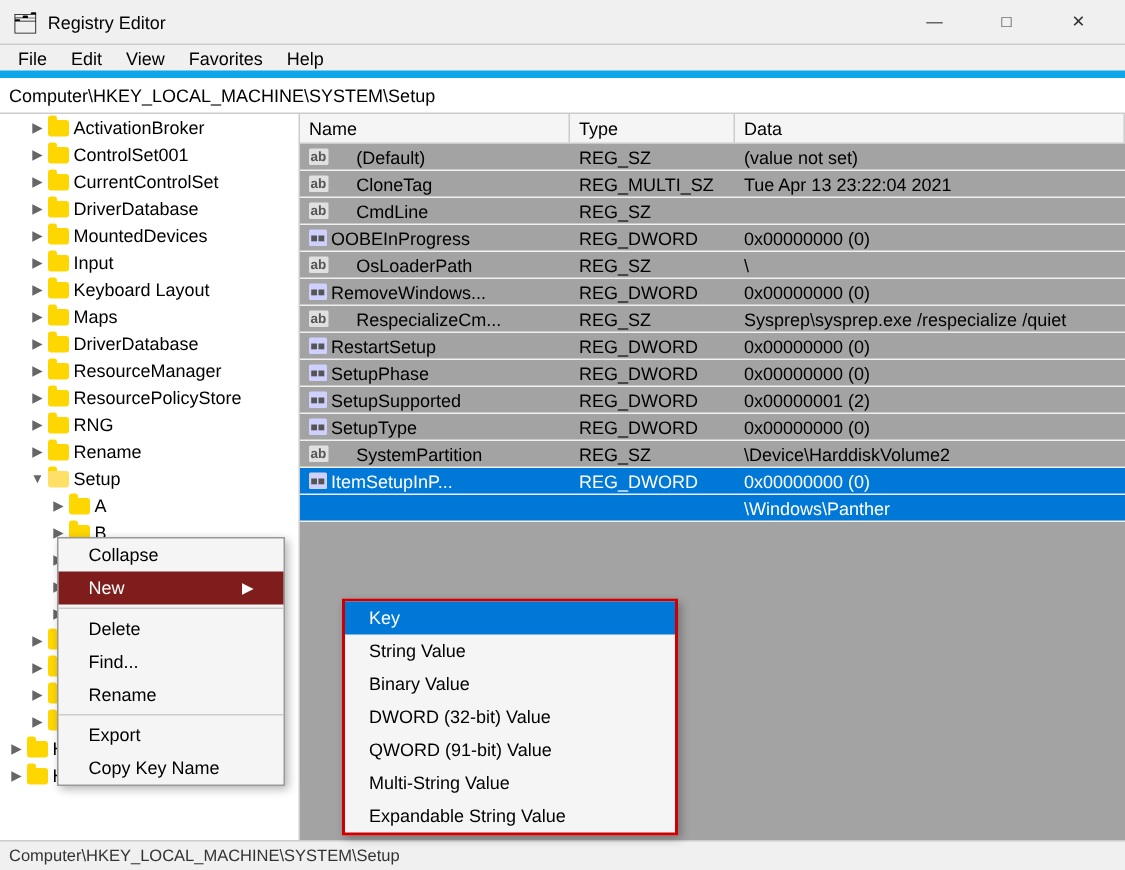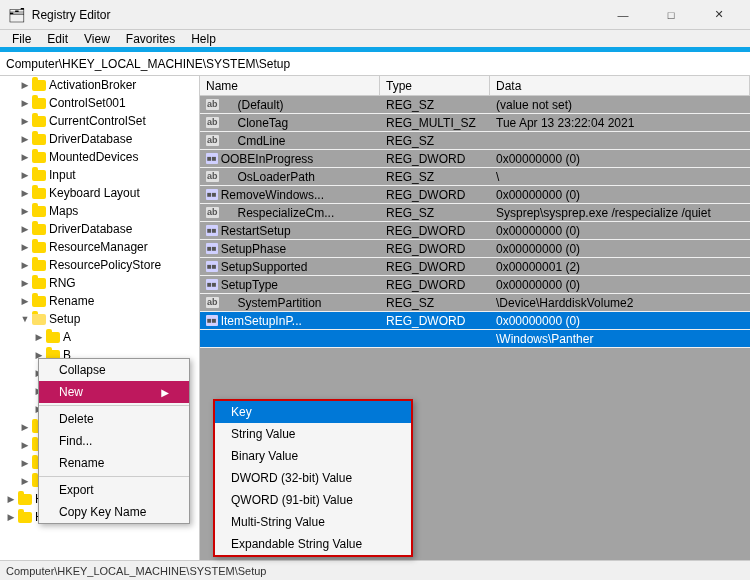--- a/index.html
+++ b/index.html
@@ -174,35 +174,35 @@
     }
     .ctx-item {
       padding: 4px 20px;
       cursor: pointer;
       white-space: nowrap;
       display: flex;
       align-items: center;
       justify-content: space-between;
       height: 22px;
     }
-    .ctx-item.highlighted { background: #be185d; color: #fff; }
+    .ctx-item.highlighted { background: #7f1d1d; color: #fff; }
     .ctx-divider {
       border-top: 1px solid #ccc;
       margin: 2px 0;
     }
     .ctx-arrow {
       font-size: 10px;
     }
 
     
     #submenu {
       position: absolute;
-      left: 213px;
+      left: 228px;
       top: 323px;
-      width: 200px;
+      width: 224px;
       background: #f5f5f5;
       border: 1px solid #999;
       border: 2px solid #cc0000;
       box-shadow: 2px 2px 6px rgba(0,0,0,0.3);
       z-index: 101;
       font-size: 12px;
     }
     .sub-item {
       padding: 4px 16px;
       cursor: pointer;

